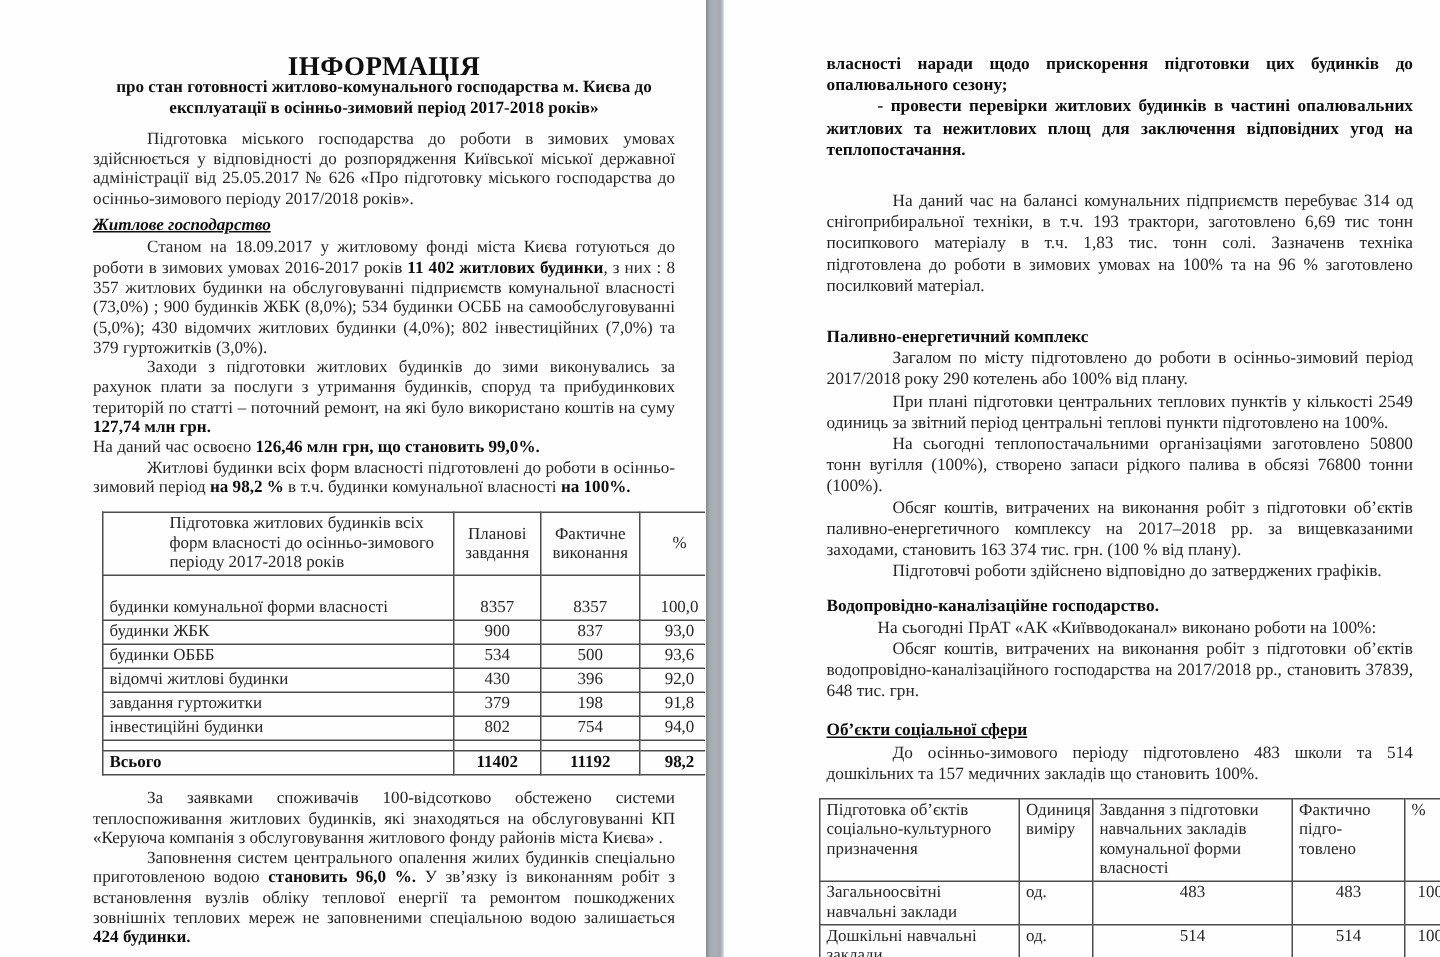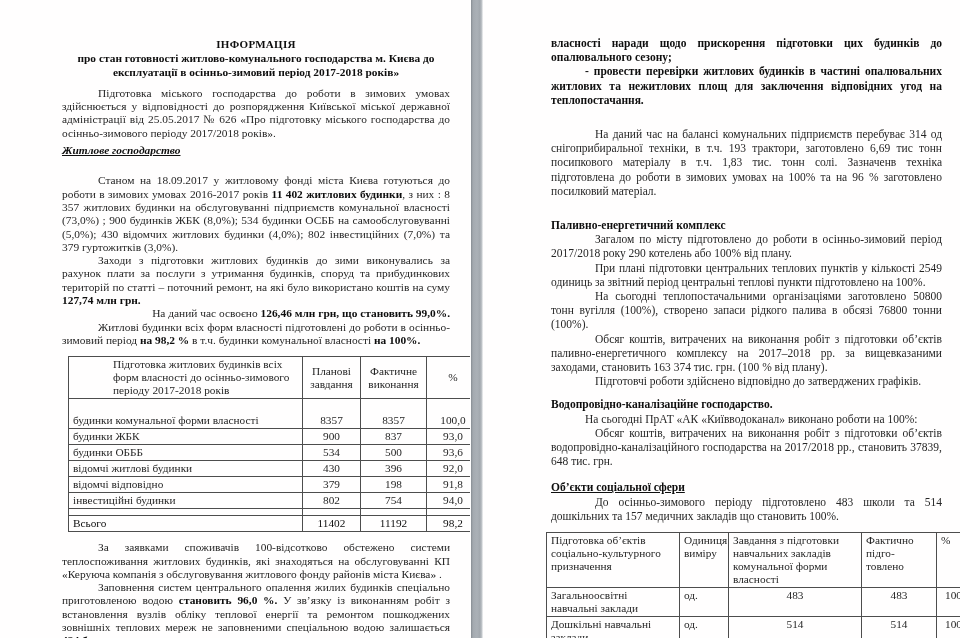--- a/index.html
+++ b/index.html
@@ -9,37 +9,37 @@
     color:#262626;overflow:hidden;
   }
   .page{position:absolute;top:0;bottom:0;background:#fffefe;box-sizing:border-box;}
   .page-left{left:0;width:470px;padding:38px 20px 0 62px;font-size:11.4px;line-height:13.3px;}
   .page-right{left:483px;width:477px;padding:36px 18px 0 68px;font-size:11.5px;line-height:14.2px;}
   .divider{position:absolute;left:470px;top:0;width:13px;height:638px;
     background:linear-gradient(to right,#ffffff 0,#ffffff 0.5px,#878d93 1px,#a4aab0 3px,#abb1b7 7px,#a2a8ae 10px,#c4c8cc 12px,#ffffff 13px);}
   p{margin:0;text-align:justify;text-indent:36px;font-family:Liberation Serif, serif;}
   .page-right p{text-indent:44px;}
   .b{font-weight:bold;color:#0e0e0e;}
-  .center{text-align:right;text-indent:0 !important;}
-  .doc-title{font-weight:bold;text-align:center;font-size:11px;letter-spacing:.3px;color:#0e0e0e;}
+  .center{text-align:left;text-indent:0 !important;}
+  .doc-title{font-weight:bold;text-align:center;font-size:18px;letter-spacing:.3px;color:#0e0e0e;}
   .doc-subtitle{font-weight:bold;text-align:center;margin-top:1px;color:#0e0e0e;}
-  .mt2{margin-top:17px;} .mt4{margin-top:4px;} .mt7{margin-top:20px;} .mt8{margin-top:8px;}
+  .mt2{margin-top:2px;} .mt4{margin-top:4px;} .mt7{margin-top:20px;} .mt8{margin-top:8px;}
   .mt9{margin-top:9px;} .mt12{margin-top:12px;}
   .h-sec{font-weight:bold;text-align:left;color:#0e0e0e;}
   .h-underline{text-decoration:underline;}
   .h-italic{font-style:italic;}
   table{border-collapse:collapse;table-layout:fixed;font-size:11.3px;line-height:13px;}
   td,th{border:1px solid #4d4d4d;padding:1px 4px;vertical-align:top;font-weight:normal;text-align:left;overflow:hidden;}
   .num{text-align:center;}
   .t1{width:345px;margin:9px 0 9px 6px;}
   .t1 .c1{width:185px;padding-left:44px;} .t1 .c2{width:49px;} .t1 .c3{width:57px;} .t1 .c4{width:44px;}
   .t1 th.num{vertical-align:middle;}
   .t1 tr.first td{padding-top:15px;}
   tr.spacer td{height:6px;padding:0;}
-  tr.total td{font-weight:normal;color:#0e0e0e;}
+  tr.total td{font-weight:bold;color:#0e0e0e;}
   .t2{width:401px;margin:9px 0 0 -5px;}
   .t2 .c1{width:124px;} .t2 .c2{width:40px;} .t2 .c3{width:124px;} .t2 .c4{width:66px;} .t2 .c5{width:25px;}
 </style>
 </head>
 <body>
 
 <div class="page page-left">
 
   <div class="doc-title">ІНФОРМАЦІЯ</div>
   <div class="doc-subtitle">про стан готовності житлово-комунального  господарства  м. Києва до експлуатації в осінньо-зимовий період   2017-2018 років»</div>
@@ -84,21 +84,21 @@
         <td class="num">500</td>
         <td class="num">93,6</td>
       </tr>
       <tr>
         <td>відомчі житлові будинки</td>
         <td class="num">430</td>
         <td class="num">396</td>
         <td class="num">92,0</td>
       </tr>
       <tr>
-        <td>відомчі відповідно</td>
+        <td>завдання гуртожитки</td>
         <td class="num">379</td>
         <td class="num">198</td>
         <td class="num">91,8</td>
       </tr>
       <tr>
         <td>інвестиційні будинки</td>
         <td class="num">802</td>
         <td class="num">754</td>
         <td class="num">94,0</td>
       </tr>

